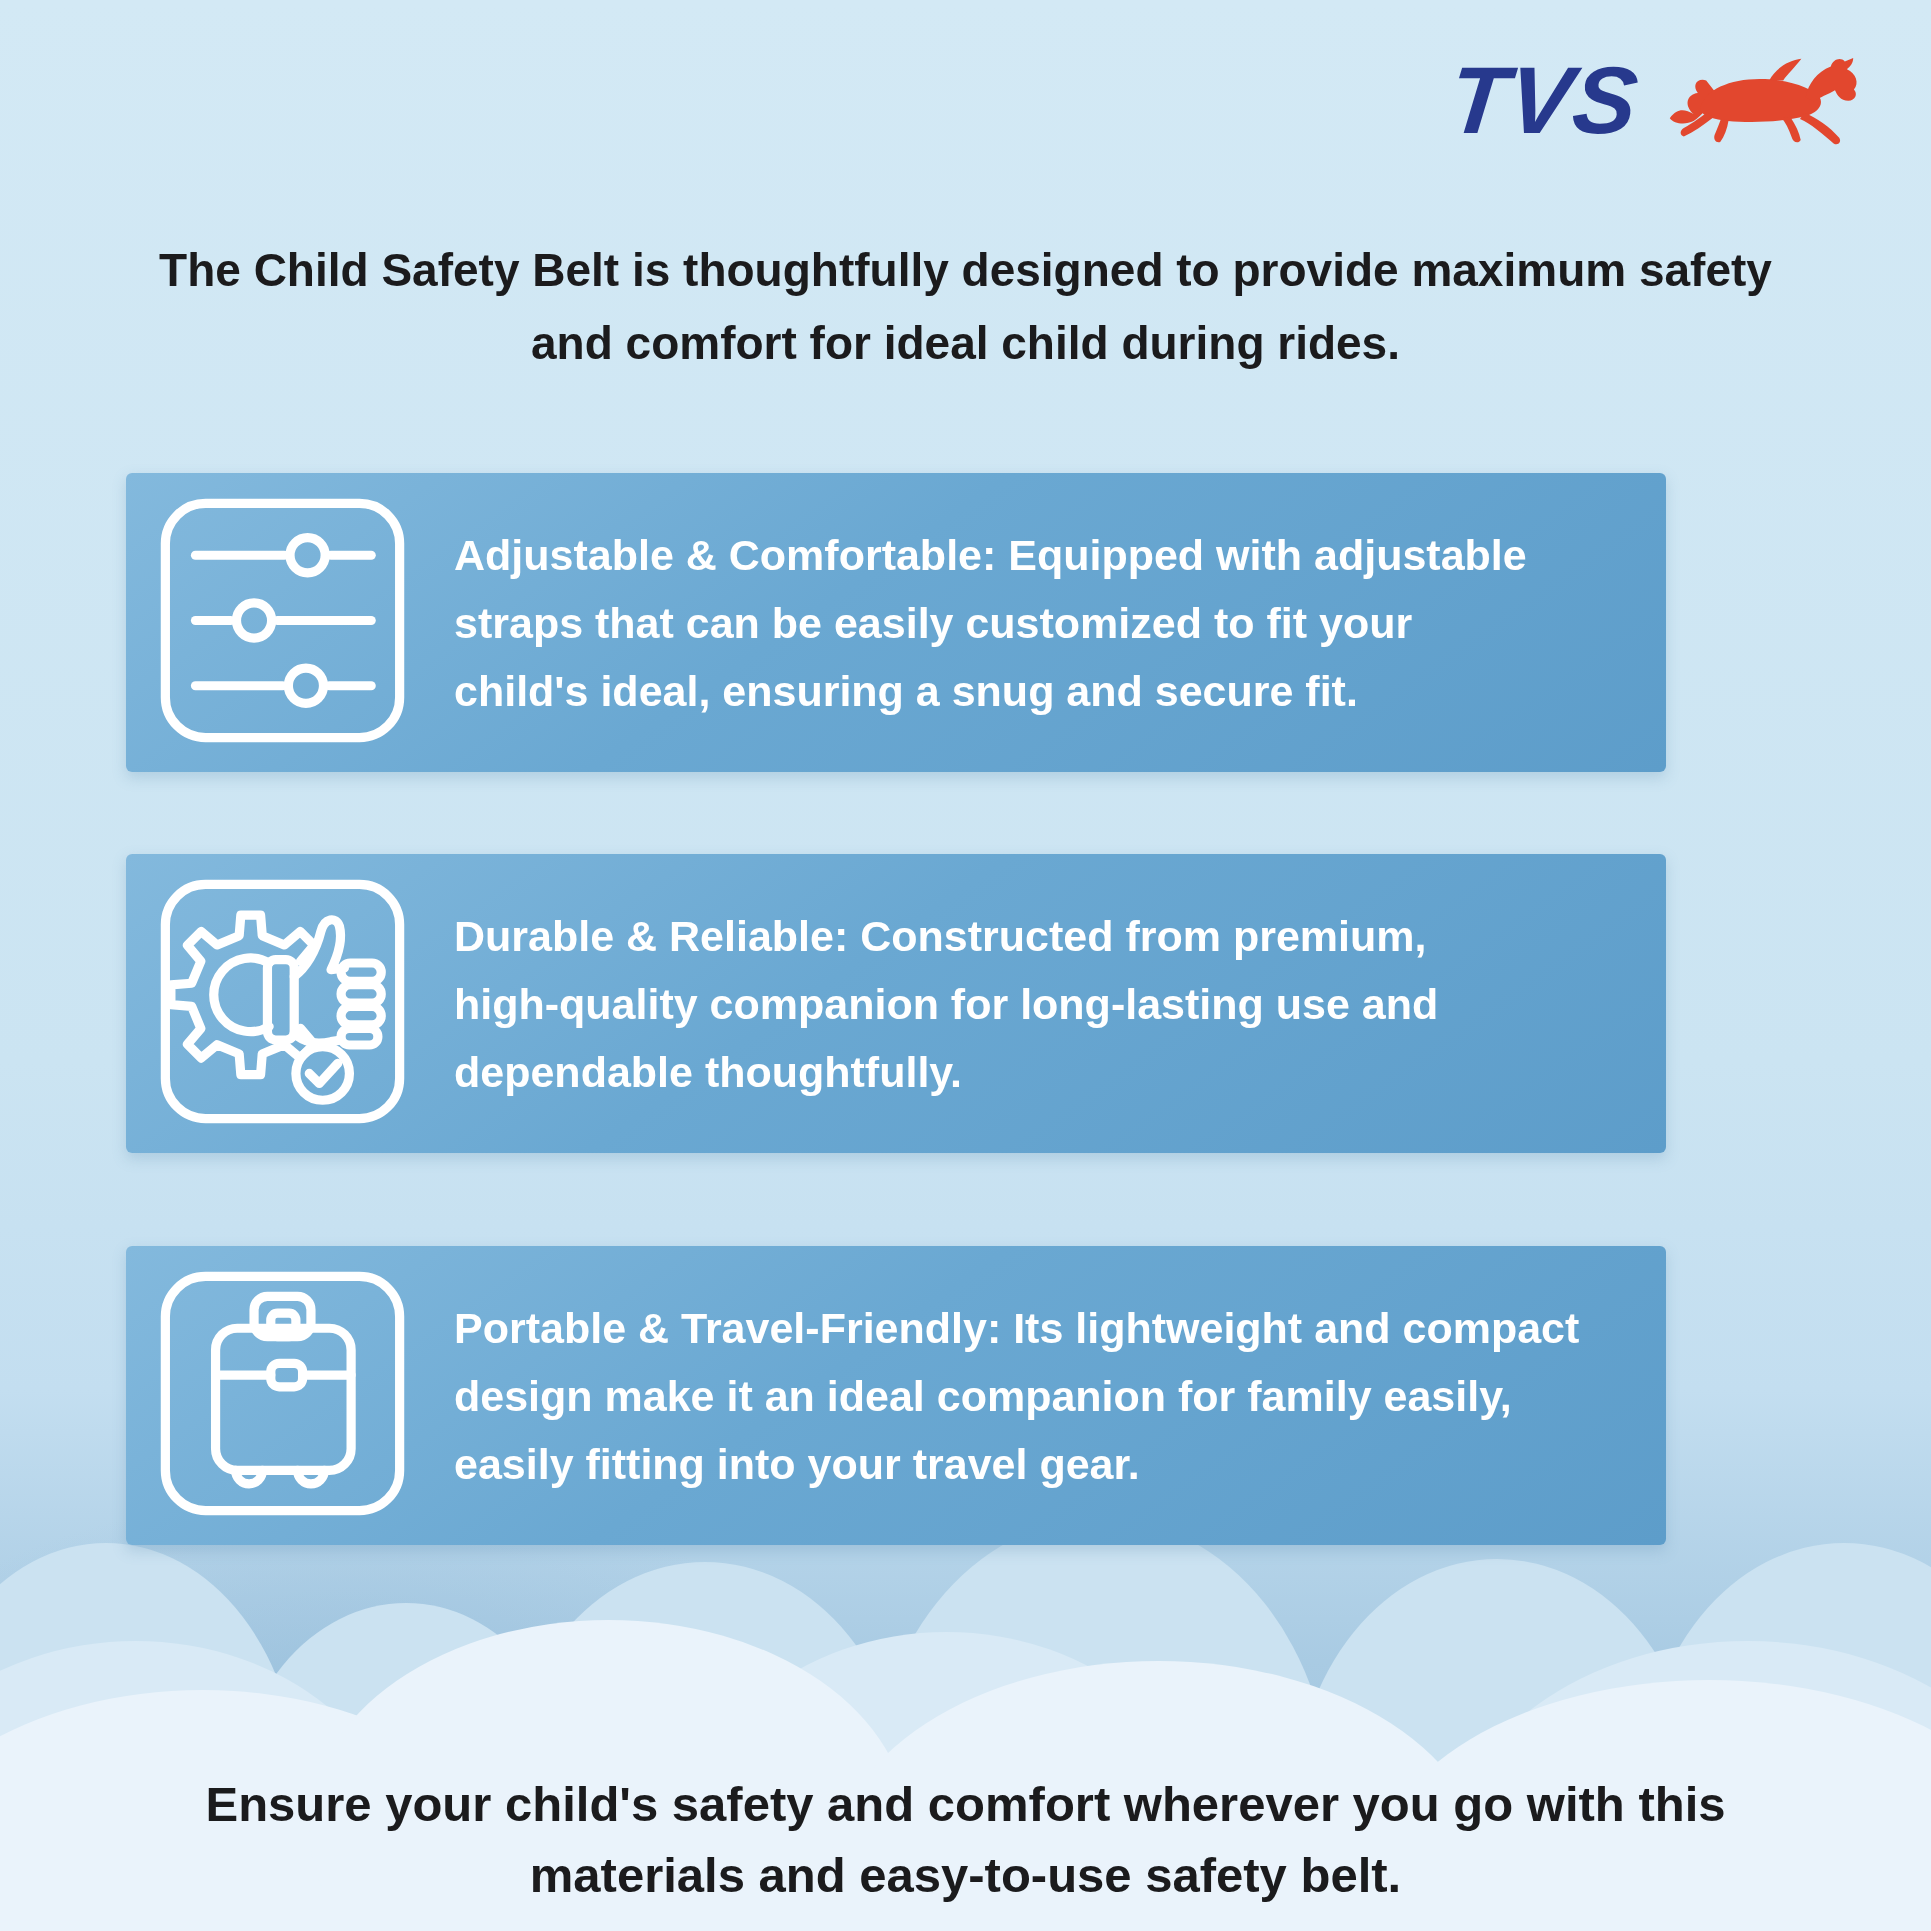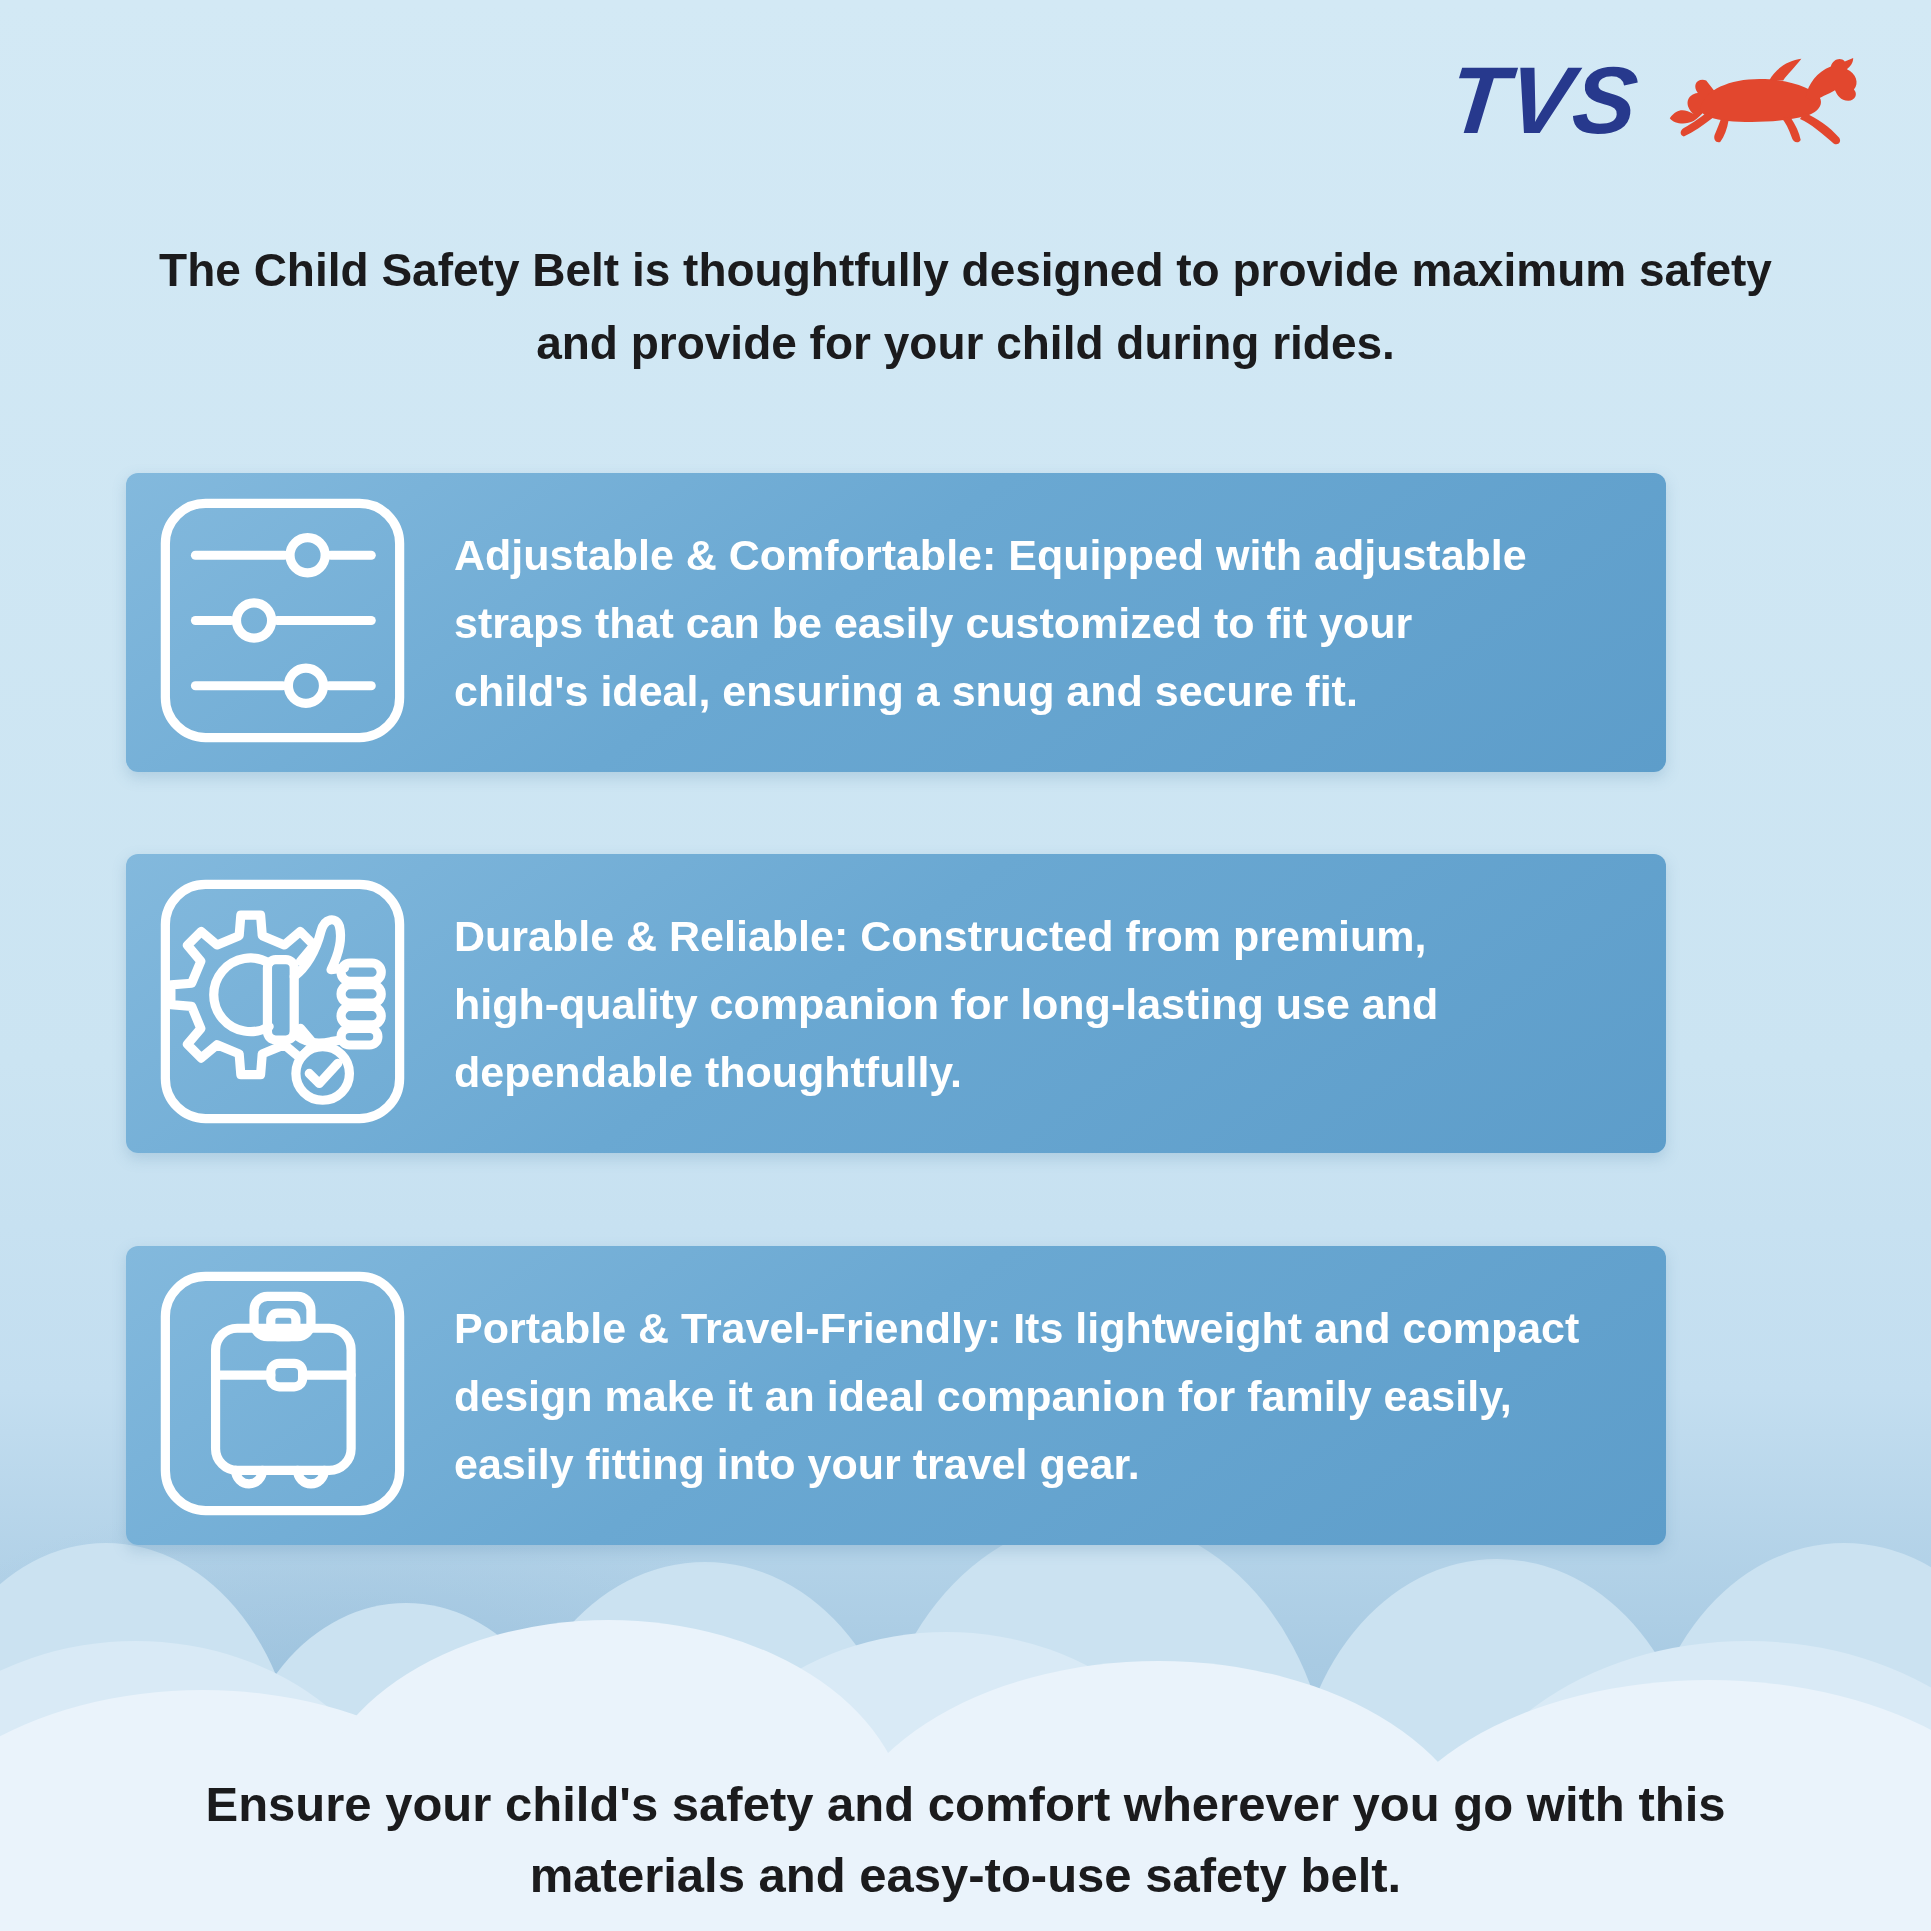--- a/index.html
+++ b/index.html
@@ -13,21 +13,21 @@
   .wordmark{
     font-size:95px;font-weight:700;font-style:italic;color:#27398d;
     letter-spacing:1px;transform:skewX(-6deg);line-height:1;
   }
   .horse{width:210px;height:100px;}
   
   .intro{position:absolute;top:234px;left:0;width:1931px;text-align:center;z-index:2;}
   .intro .line{font-size:46px;line-height:73px;font-weight:700;color:#1b1b1d;}
   
   .card{
-    position:absolute;left:126px;width:1540px;height:299px;border-radius:12px;z-index:2;
+    position:absolute;left:126px;width:1540px;height:299px;border-radius:6px;z-index:2;
     background:linear-gradient(145deg,#83b9dd 0%,#6aa8d2 45%,#5d9dca 100%);
     box-shadow:0 5.8px 13.5px rgba(90,140,175,.25);
   }
   .card1{top:473px;} .card2{top:854px;} .card3{top:1246px;}
   .icon-wrap{position:absolute;left:31px;top:22px;width:251px;height:251px;}
   .icon-wrap svg{width:100%;height:100%;stroke:#ffffff;fill:none;stroke-linecap:round;stroke-linejoin:round;}
   .card-text{
     position:absolute;left:328px;top:50%;transform:translateY(-50%);
     width:1332px;color:#ffffff;font-weight:700;font-size:43px;line-height:68px;
   }
@@ -62,21 +62,21 @@
         <path d="M196,88 C214,96 232,108 246,124 C250,130 244,136 238,132 C222,118 206,104 190,97 Z"></path>
         <path d="M176,94 C184,106 189,117 191,127 C188,133 180,131 178,123 C174,111 169,102 164,96 Z"></path>
         <path d="M66,95 C52,106 38,116 24,122 C18,120 18,114 24,110 C38,102 50,93 58,87 Z"></path>
         <path d="M88,99 C86,111 82,122 76,130 C70,132 66,126 68,120 C72,110 75,103 77,97 Z"></path>
       </g>
     </svg>
   </div>
 
   <div class="intro">
     <div class="line">The Child Safety Belt is thoughtfully designed to provide maximum safety</div>
-    <div class="line">and provide for your child during rides.</div>
+    <div class="line">and comfort for ideal child during rides.</div>
   </div>
 
   <div class="card card1">
     <div class="icon-wrap">
       <svg viewBox="0 0 150 150" stroke-width="5.5">
         <rect x="5" y="5" width="140" height="140" rx="24"></rect>
         <line x1="23" y1="36" x2="76" y2="36"></line>
           <line x1="104" y1="36" x2="128" y2="36"></line>
         <circle cx="90" cy="36" r="10.5"></circle>
         <line x1="23" y1="75" x2="44" y2="75"></line>

